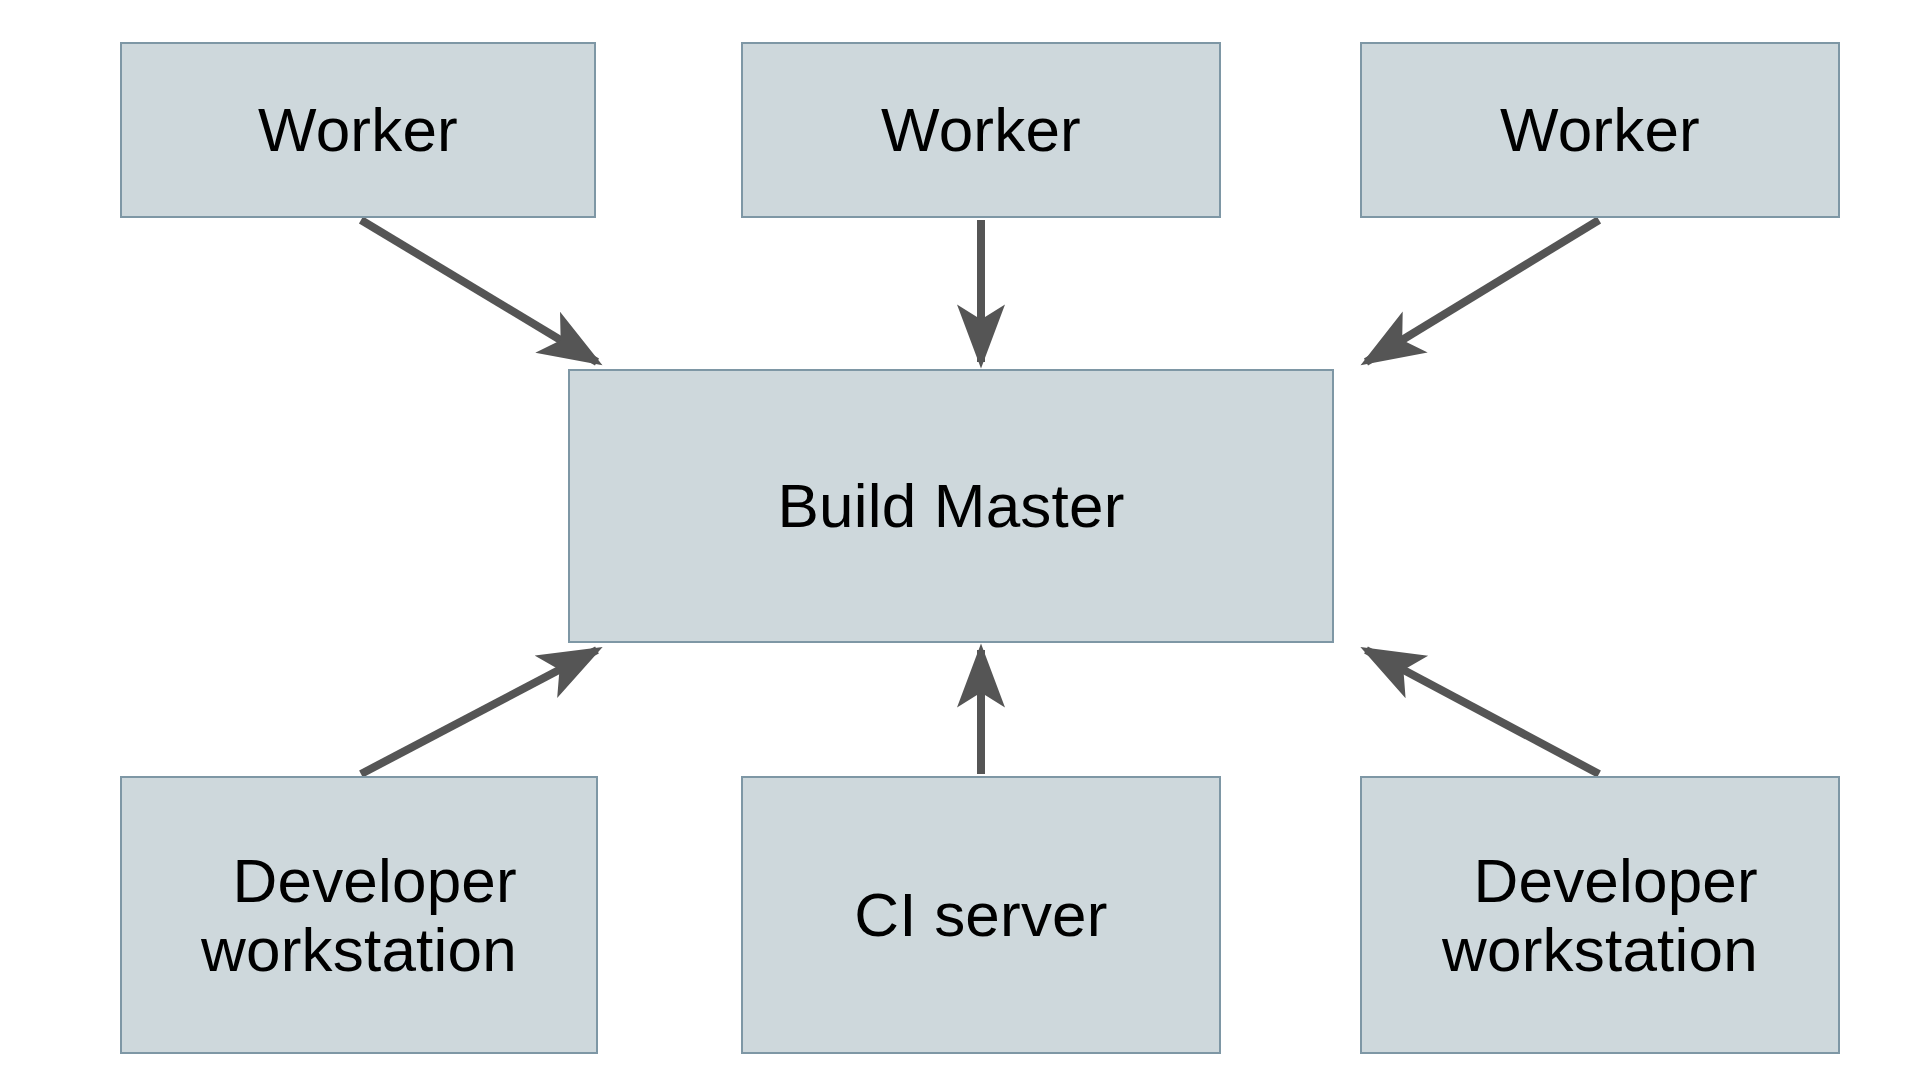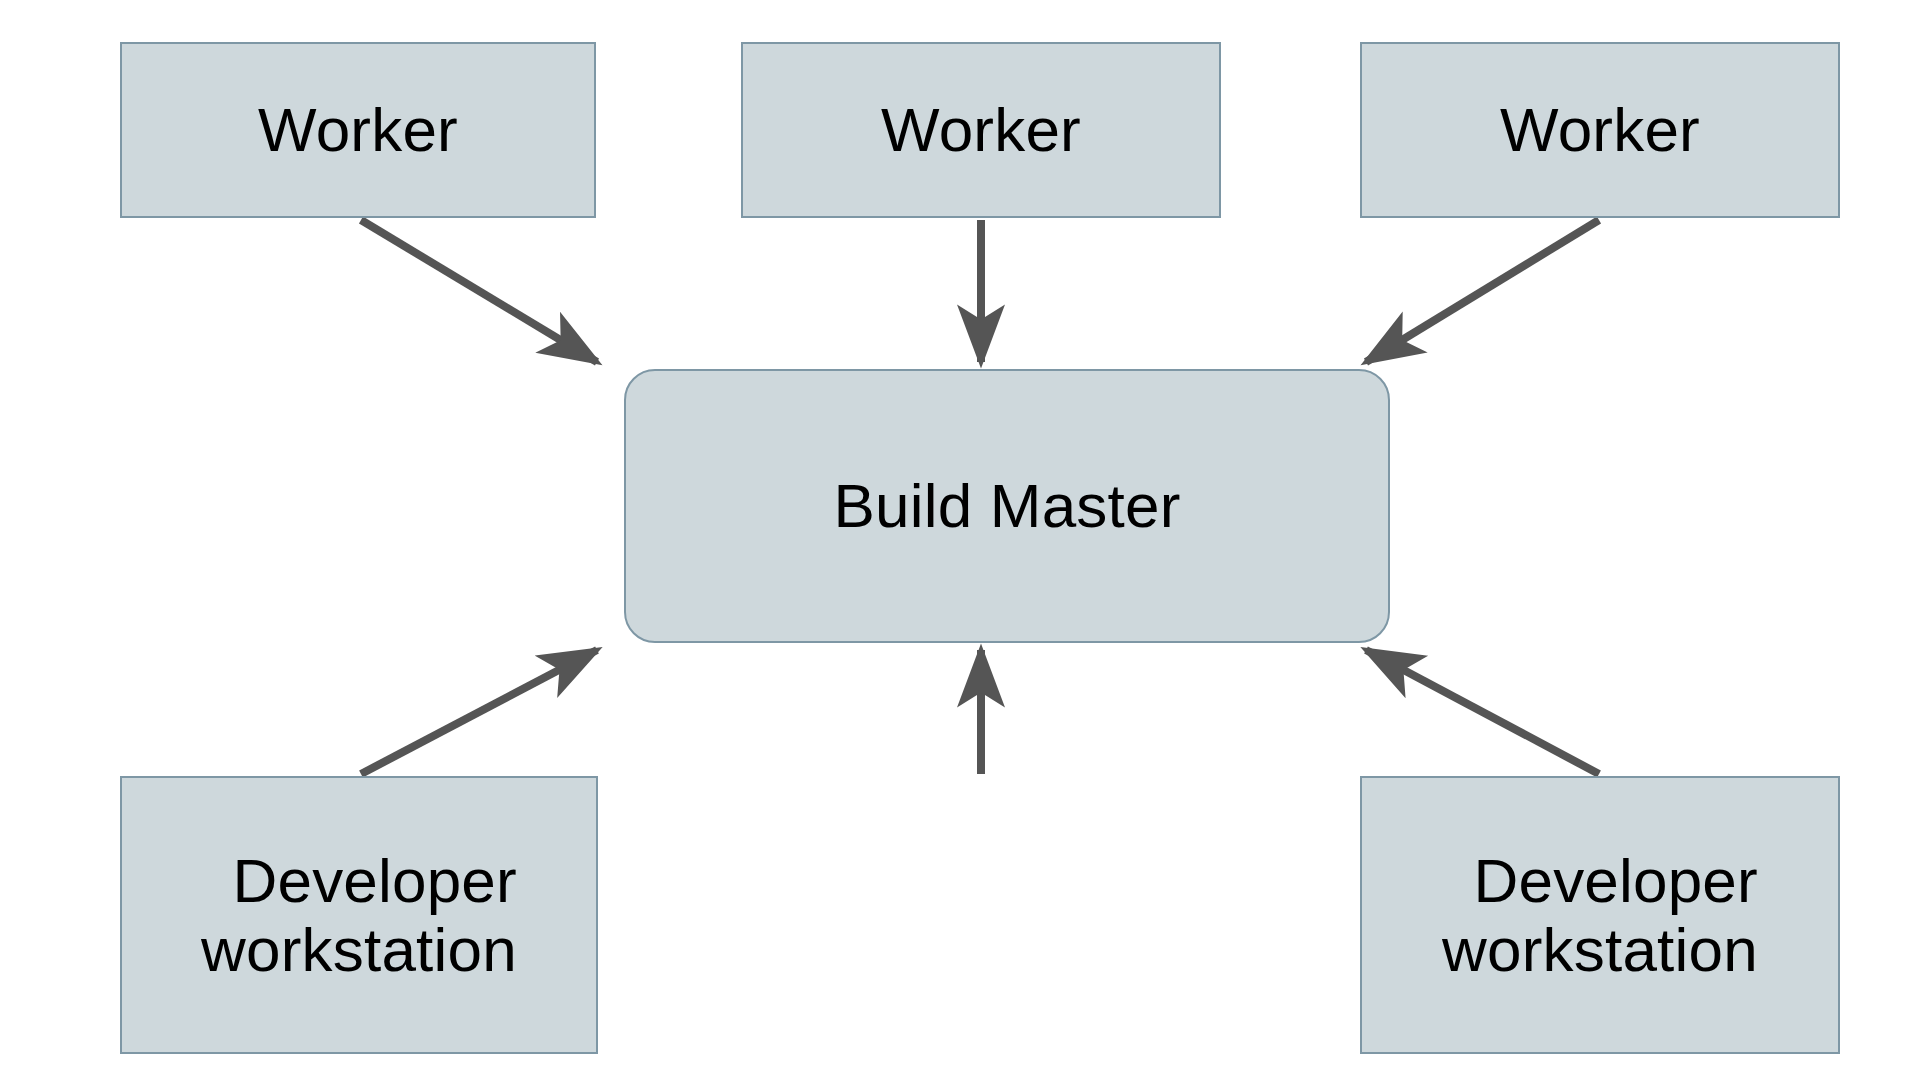--- a/index.html
+++ b/index.html
@@ -44,21 +44,21 @@
   }
   .n-worker  { font-size: 62px; }
   .n-master  { font-size: 62px; }
   .n-ci      { font-size: 62px; }
   .n-dev     { font-size: 62px; text-align: right; }
 
   
   #node-worker-1 { left: 120px;  top: 42px;  width: 476px; height: 176px; }
   #node-worker-2 { left: 741px;  top: 42px;  width: 480px; height: 176px; }
   #node-worker-3 { left: 1360px; top: 42px;  width: 480px; height: 176px; }
-  #node-build-master { left: 624px; top: 369px; width: 766px; height: 274px; border-radius: 31px; }
+  #node-build-master { left: 568px; top: 369px; width: 766px; height: 274px; }
   #node-dev-left  { left: 120px;  top: 776px; width: 478px; height: 278px; }
   #node-ci-server { left: 741px;  top: 776px; width: 480px; height: 278px; }
   #node-dev-right { left: 1360px; top: 776px; width: 480px; height: 278px; }
 </style>
 </head>
 <body>
 
 <div id="canvas">
 
   <svg id="edges" viewBox="0 0 1910 1090" width="1910" height="1090" xmlns="http://www.w3.org/2000/svg">
@@ -95,19 +95,22 @@
 
   <div class="node" id="node-build-master">
     <span class="node-label n-master">Build Master</span>
   </div>
 
   <div class="node" id="node-dev-left">
     <span class="node-label n-dev">Developer
 workstation</span>
   </div>
 
+  <div class="node" id="node-ci-server">
+    <span class="node-label n-ci">CI server</span>
+  </div>
 
   <div class="node" id="node-dev-right">
     <span class="node-label n-dev">Developer
 workstation</span>
   </div>
 
 </div>
 
 </body></html>

